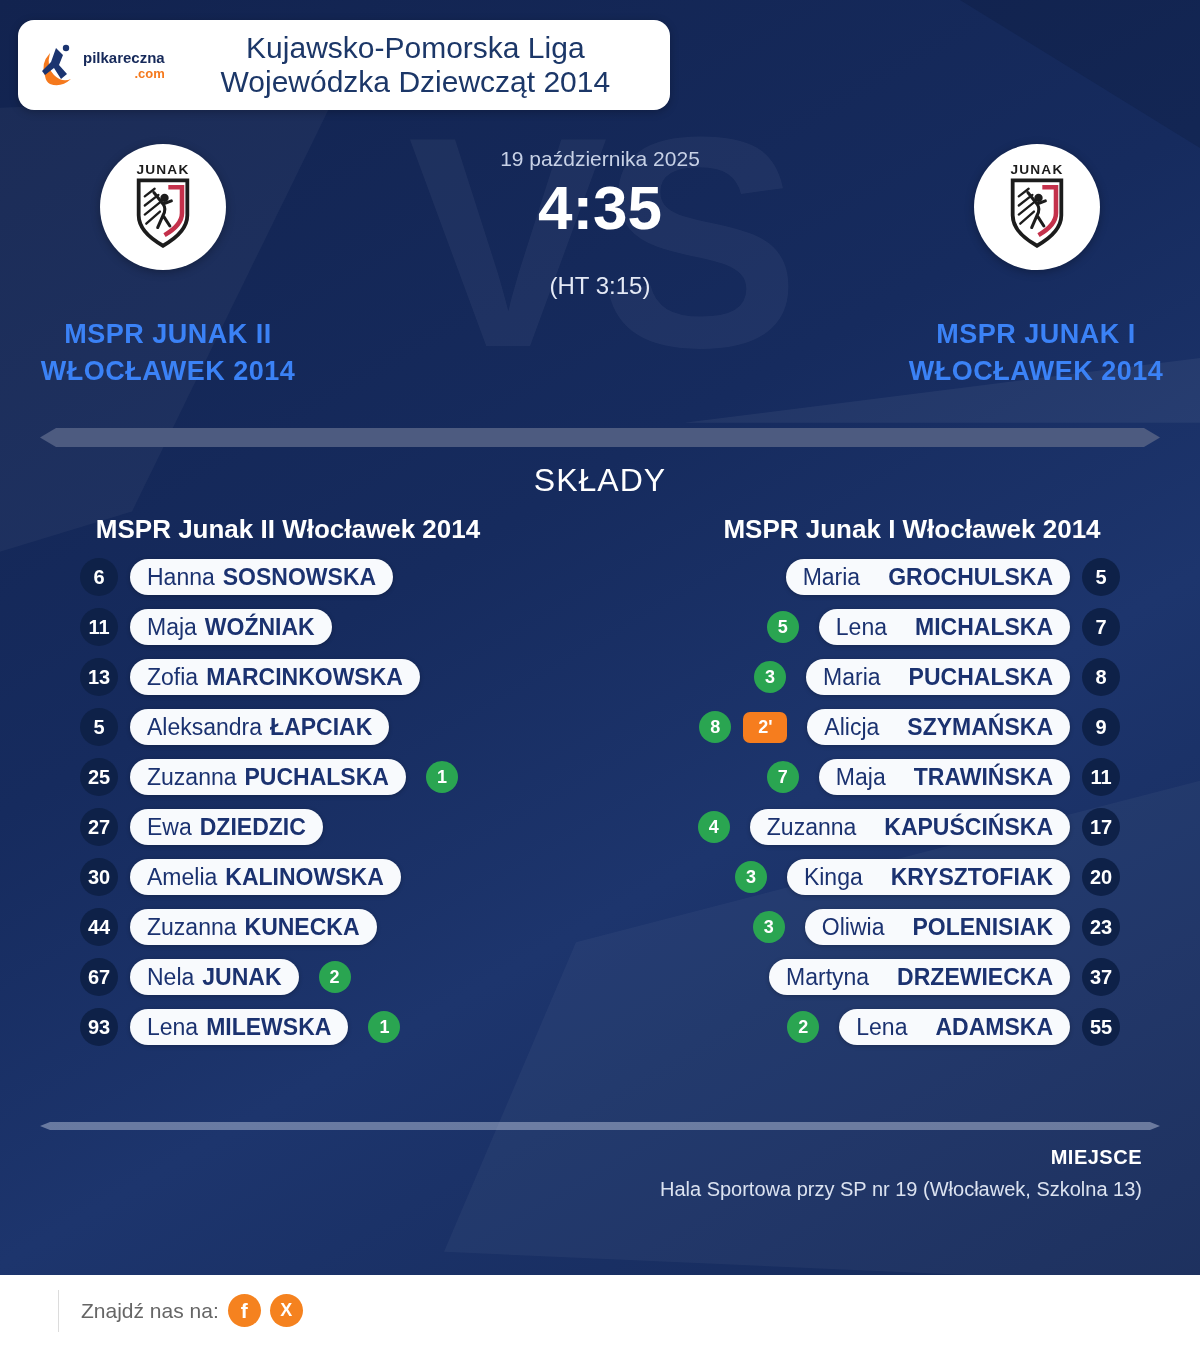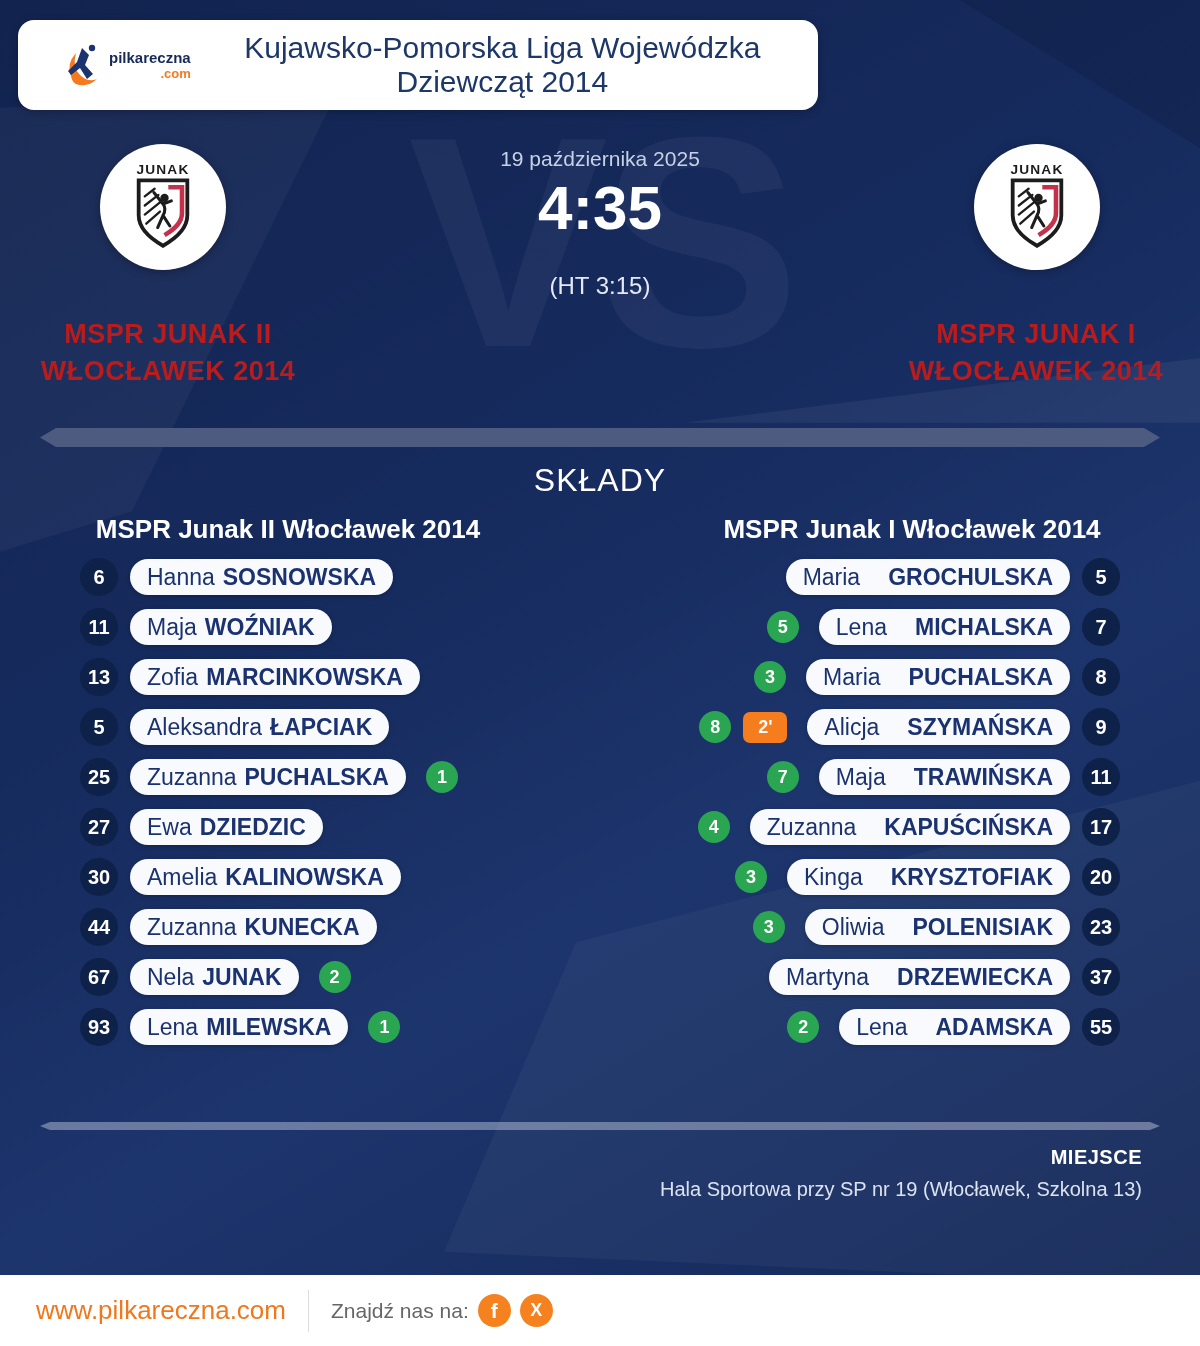--- a/index.html
+++ b/index.html
@@ -14,43 +14,43 @@
 
   
   .deco { position:absolute; inset:0; pointer-events:none; }
   .deco1 { background:rgba(255,255,255,0.04); clip-path:polygon(0 8%,28% 7%,11% 38%,0 41%); }
   .deco2 { background:rgba(255,255,255,0.055); clip-path:polygon(57% 31.4%,100% 26.6%,100% 31.4%); }
   .deco3 { background:rgba(255,255,255,0.04); clip-path:polygon(48% 70%,100% 58%,100% 95.5%,37% 93%); }
   .deco4 { background:rgba(8,16,40,0.18); clip-path:polygon(80% 0,100% 0,100% 11%); }
 
   
   .header-card {
-    position:absolute; left:18px; top:20px; width:800px; height:90px;
+    position:absolute; left:18px; top:20px; width:652px; height:90px;
     background:#ffffff; border-radius:16px;
-    display:flex; align-items:center; padding:0 28px 0 44px; gap:24px;
+    display:flex; align-items:center; padding:0 28px 0 18px; gap:24px;
     box-shadow:0 2px 8px rgba(0,0,0,0.25);
     justify-content:center;
   }
   .logo-box { display:flex; align-items:center; gap:5px; flex:0 0 auto; }
   .logo-text { display:flex; flex-direction:column; align-items:flex-end; line-height:1; }
   .logo-name { font-size:15px; font-weight:700; color:#16295a; }
   .logo-tld  { font-size:13px; font-weight:700; color:#f5791d; margin-top:2px; }
   .header-title { flex:1; text-align:center; font-size:30px; color:#1c3768; }
 
   
   .team-logo-circle {
     position:absolute; top:144px; width:126px; height:126px; border-radius:50%;
     background:#ffffff; display:flex; align-items:center; justify-content:center;
     box-shadow:0 2px 10px rgba(0,0,0,0.3);
   }
   .team-logo-circle.home { left:100px; }
   .team-logo-circle.away { left:974px; }
   .team-name {
     position:absolute; top:316px; width:336px; text-align:center;
-    color:#b91c1c; font-weight:700; font-size:27px; line-height:37px; letter-spacing:0.5px;
+    color:#3b82f6; font-weight:700; font-size:27px; line-height:37px; letter-spacing:0.5px;
   }
   .team-name.home { left:0; }
   .team-name.away { left:868px; }
 
   .vs-watermark {
     position:absolute; top:62px; left:0; right:0; text-align:center;
     font-size:300px; font-weight:700; line-height:1.2; letter-spacing:-8px;
     color:rgba(226,235,255,0.05); pointer-events:none;
   }
   .match-date { position:absolute; top:147px; left:0; right:0; text-align:center;
@@ -385,19 +385,18 @@
     <span class="num-circle">55</span>
   </div>
     </div>
 
   <div class="divider-thin"></div>
 
   <div class="venue-label">MIEJSCE</div>
   <div class="venue-value">Hala Sportowa przy SP nr 19 (Włocławek, Szkolna 13)</div>
 
   <div class="footer-bar">
-    <span class="footer-site">www.pilkareczna.com</span>
     <span class="footer-vdiv"></span>
     <span class="footer-findus">Znajdź nas na:</span>
     <span class="social-circle fb">f</span>
     <span class="social-circle tx">X</span>
   </div>
 </div>
 
 </body></html>

